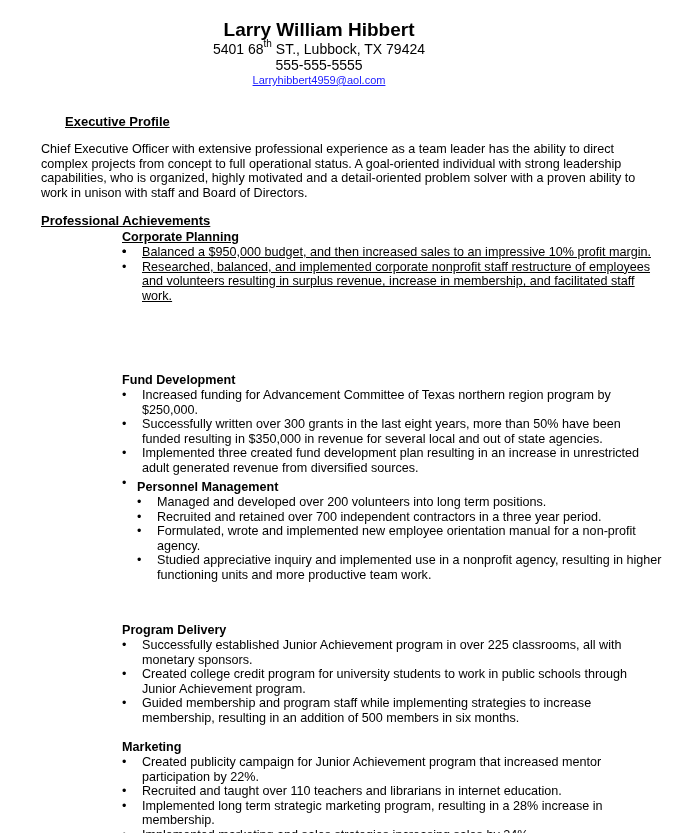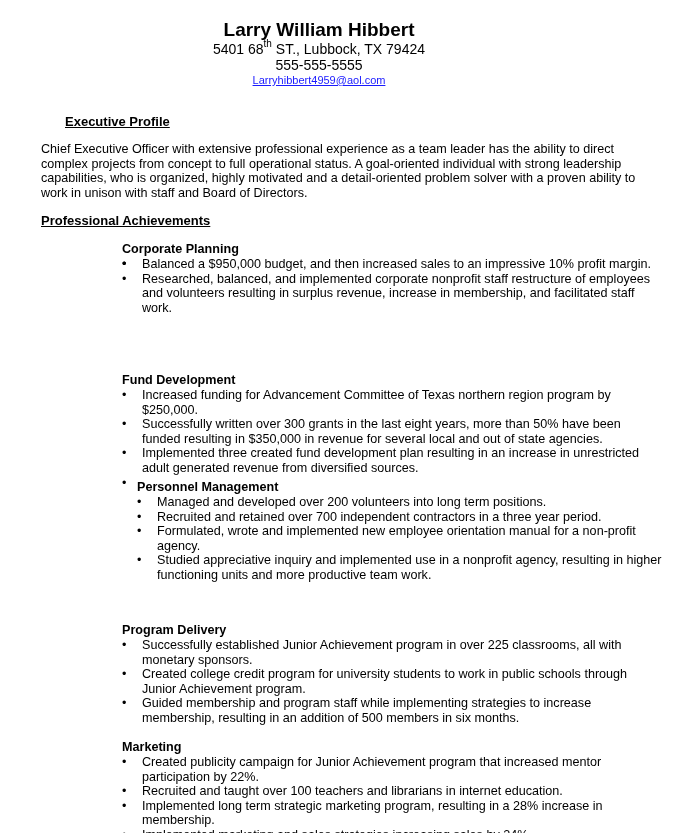--- a/index.html
+++ b/index.html
@@ -100,21 +100,21 @@
   <div class="addr"><span>5401 68</span><sup>th</sup><span> ST., Lubbock, TX 79424</span></div>
   <div class="phone">555-555-5555</div>
   <div class="email">Larryhibbert4959@aol.com</div>
 </div>
 
 <div class="section-heading" style="top:114px;padding-left:24px;">Executive Profile</div>
 <div class="profile-text">Chief Executive Officer with extensive professional experience as a team leader has the ability to direct complex projects from concept to full operational status.  A goal-oriented individual with strong leadership capabilities, who is organized, highly motivated and a detail-oriented problem solver with a proven ability to work in unison with staff and Board of Directors.</div>
 
 <div class="section-heading" style="top:213px;">Professional Achievements</div>
 
-<div class="group" style="top:242px;">
+<div class="group" style="top:230px;text-decoration:underline;">
   <div class="group-title">Corporate Planning</div>
   <ul class="bullet-list">
     <li class="bullet-item"><span class="bullet-dot">•</span></li>
     <li class="bullet-item"><span class="bullet-dot">•</span><span>Balanced a $950,000 budget, and then increased sales to an impressive 10% profit margin.</span></li>
     <li class="bullet-item"><span class="bullet-dot">•</span><span>Researched, balanced, and implemented corporate nonprofit staff restructure of employees and volunteers resulting in surplus revenue, increase in membership, and facilitated staff work.</span></li>
   </ul>
 </div>
 
 <div class="group" style="top:373px;">
   <div class="group-title">Fund Development</div>
@@ -142,17 +142,17 @@
     <li class="bullet-item"><span class="bullet-dot">•</span><span>Successfully established Junior Achievement program in over 225 classrooms, all with monetary sponsors.</span></li>
     <li class="bullet-item"><span class="bullet-dot">•</span><span>Created college credit program for university students to work in public schools through Junior Achievement program.</span></li>
     <li class="bullet-item"><span class="bullet-dot">•</span><span>Guided membership and program staff while implementing strategies to increase membership, resulting in an addition of 500 members in six months.</span></li>
   </ul>
 </div>
 
 <div class="group" style="top:740px;">
   <div class="group-title">Marketing</div>
   <ul class="bullet-list">
     <li class="bullet-item"><span class="bullet-dot">•</span><span>Created publicity campaign for Junior Achievement program that increased mentor participation by 22%.</span></li>
-    <li class="bullet-item"><span class="bullet-dot">•</span><span>Recruited and taught over 100 teachers and librarians in internet education.</span></li>
+    <li class="bullet-item"><span class="bullet-dot">•</span><span>Recruited and taught over 110 teachers and librarians in internet education.</span></li>
     <li class="bullet-item"><span class="bullet-dot">•</span><span>Implemented long term strategic marketing program, resulting in a 28% increase in membership.</span></li>
     <li class="bullet-item"><span class="bullet-dot">•</span><span>Implemented marketing and sales strategies increasing sales by 24%</span></li>
   </ul>
 </div>
 
 </body></html>

